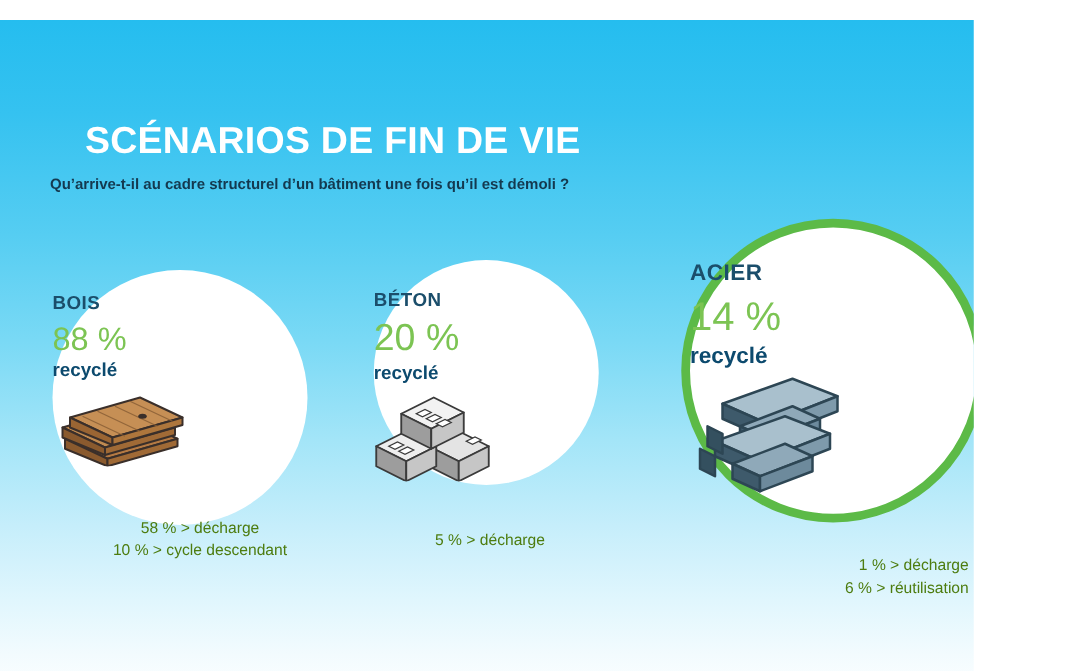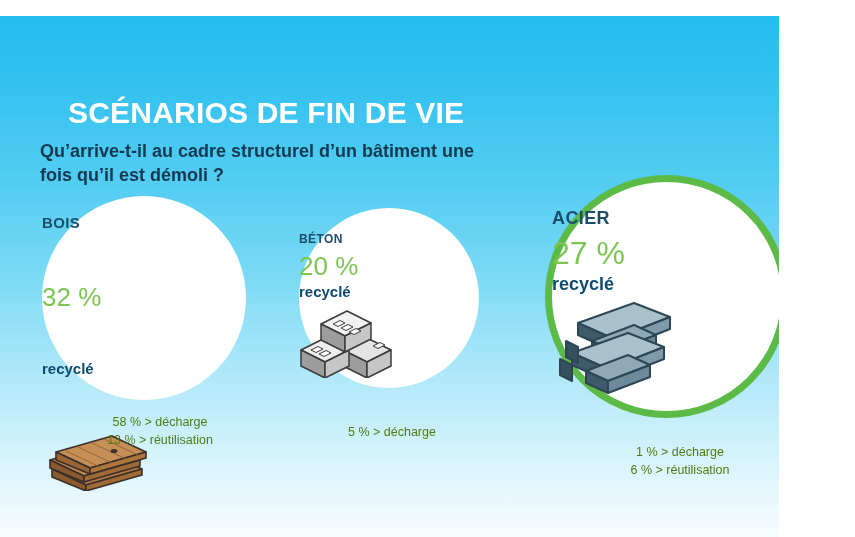--- a/index.html
+++ b/index.html
@@ -48,36 +48,36 @@
     font-weight: bold;
     color: #ffffff;
     letter-spacing: 0.2px;
     white-space: nowrap;
   }
   .subtitle {
     position: absolute;
     left: 40px;
     top: 128px;
     width: 470px;
-    font-size: 18px;
+    font-size: 12px;
     font-weight: bold;
     color: #14394f;
     line-height: 1.33;
   }
 
   
   .bubble {
     position: absolute;
     border-radius: 50%;
     background: #ffffff;
     display: flex;
     flex-direction: column;
     align-items: flex-start;
   }
-  .bubble.b-wood     { left: 42px;  top: 184px; width: 204px; height: 204px; gap: 46px; }
+  .bubble.b-wood     { left: 42px;  top: 204px; width: 204px; height: 204px; }
   .bubble.b-concrete { left: 299px; top: 196px; width: 180px; height: 180px; }
   .bubble.b-steel    {
     left: 545px; top: 163px; width: 243px; height: 243px;
     border: 7px solid #5cba47;
   }
 
   .mat-name {
     font-weight: bold;
     color: #1b4e6b;
     letter-spacing: 0.4px;
@@ -91,55 +91,55 @@
     color: #0c4a6e;
     font-weight: bold;
   }
 
   
   .b-wood .mat-name     { margin-top: 18px; font-size: 15px; }
   .b-wood .mat-pct      { margin-top: 7px;  font-size: 26px; }
   .b-wood .mat-recycled { margin-top: 4px;  font-size: 15px; }
 
   
-  .b-concrete .mat-name     { margin-top: 24px; font-size: 12px; }
-  .b-concrete .mat-pct      { margin-top: 7px;  font-size: 26px; }
+  .b-concrete .mat-name     { margin-top: 24px; font-size: 15px; }
+  .b-concrete .mat-pct      { margin-top: 7px;  font-size: 30px; }
   .b-concrete .mat-recycled { margin-top: 4px;  font-size: 15px; }
 
   
   .b-steel .mat-name     { margin-top: 26px; font-size: 18px; }
   .b-steel .mat-pct      { margin-top: 8px;  font-size: 32px; }
   .b-steel .mat-recycled { margin-top: 5px;  font-size: 18px; }
 
   .icon-slot { margin-top: 6px; }
 
   
   .breakdown {
     position: absolute;
     text-align: center;
     font-size: 12.5px;
     color: #4d7c0f;
     line-height: 1.42;
   }
   .breakdown.bd-wood     { left: 62px;  top: 402px; width: 196px; }
   .breakdown.bd-concrete { left: 300px; top: 412px; width: 184px; }
-  .breakdown.bd-steel    { left: 585px; top: 432px; width: 190px; }
+  .breakdown.bd-steel    { left: 585px; top: 432px; width: 190px; text-align: right; }
 </style>
 </head>
 <body>
 
 <div class="canvas">
   <div class="sky"></div>
 
   <div class="title">SCÉNARIOS DE FIN DE VIE</div>
   <div class="subtitle">Qu’arrive-t-il au cadre structurel d’un bâtiment une fois qu’il est démoli ?</div>
 
   <div class="bubble b-wood">
     <div class="mat-name">BOIS</div>
-    <div class="mat-pct">32 %</div>
+    <div class="mat-pct">88 %</div>
     <div class="mat-recycled">recyclé</div>
     <div class="icon-slot">
       <svg width="110" height="62" viewBox="0 0 110 62">
         <g stroke="#3a2f2a" stroke-width="1.6" stroke-linejoin="round">
 
           <polygon points="10,40 44,56 100,40 66,24" fill="#b57a43"></polygon>
           <polygon points="10,40 10,48 44,62 44,56" fill="#8a5a2e"></polygon>
           <polygon points="44,56 44,62 100,46 100,40" fill="#a06a36"></polygon>
 
           <polygon points="8,31 42,47 98,31 64,15" fill="#c08a50"></polygon>
@@ -155,21 +155,21 @@
           <line x1="36" y1="18" x2="70" y2="34"></line>
           <line x1="50" y1="14" x2="84" y2="30"></line>
           <line x1="62" y1="10" x2="96" y2="26"></line>
         </g>
         <ellipse cx="72" cy="22" rx="3.4" ry="2" fill="#3a2f2a"></ellipse>
       </svg>
     </div>
   </div>
   <div class="breakdown bd-wood">
     <div>58 % &gt; décharge</div>
-    <div>13 % &gt; réutilisation</div>
+    <div>10 % &gt; cycle descendant</div>
   </div>
 
   <div class="bubble b-concrete">
     <div class="mat-name">BÉTON</div>
     <div class="mat-pct">20 %</div>
     <div class="mat-recycled">recyclé</div>
     <div class="icon-slot">
       <svg width="94" height="72" viewBox="0 0 94 72">
         <g stroke="#3b3b3b" stroke-width="1.5" stroke-linejoin="round">
 
@@ -195,21 +195,21 @@
         </g>
       </svg>
     </div>
   </div>
   <div class="breakdown bd-concrete">
     <div>5 % &gt; décharge</div>
   </div>
 
   <div class="bubble b-steel">
     <div class="mat-name">ACIER</div>
-    <div class="mat-pct">27 %</div>
+    <div class="mat-pct">14 %</div>
     <div class="mat-recycled">recyclé</div>
     <div class="icon-slot">
       <svg width="126" height="96" viewBox="0 0 126 96">
         <g stroke="#2d4654" stroke-width="2" stroke-linejoin="round">
 
           <polygon points="26,22 62,38 118,16 82,2" fill="#a9c0cd"></polygon>
           <polygon points="26,22 26,34 62,50 62,38" fill="#3e5a6b"></polygon>
           <polygon points="62,38 62,50 118,28 118,16" fill="#7e9aab"></polygon>
 
           <polygon points="40,40 62,50 104,34 82,24" fill="#8fa9b9"></polygon>

